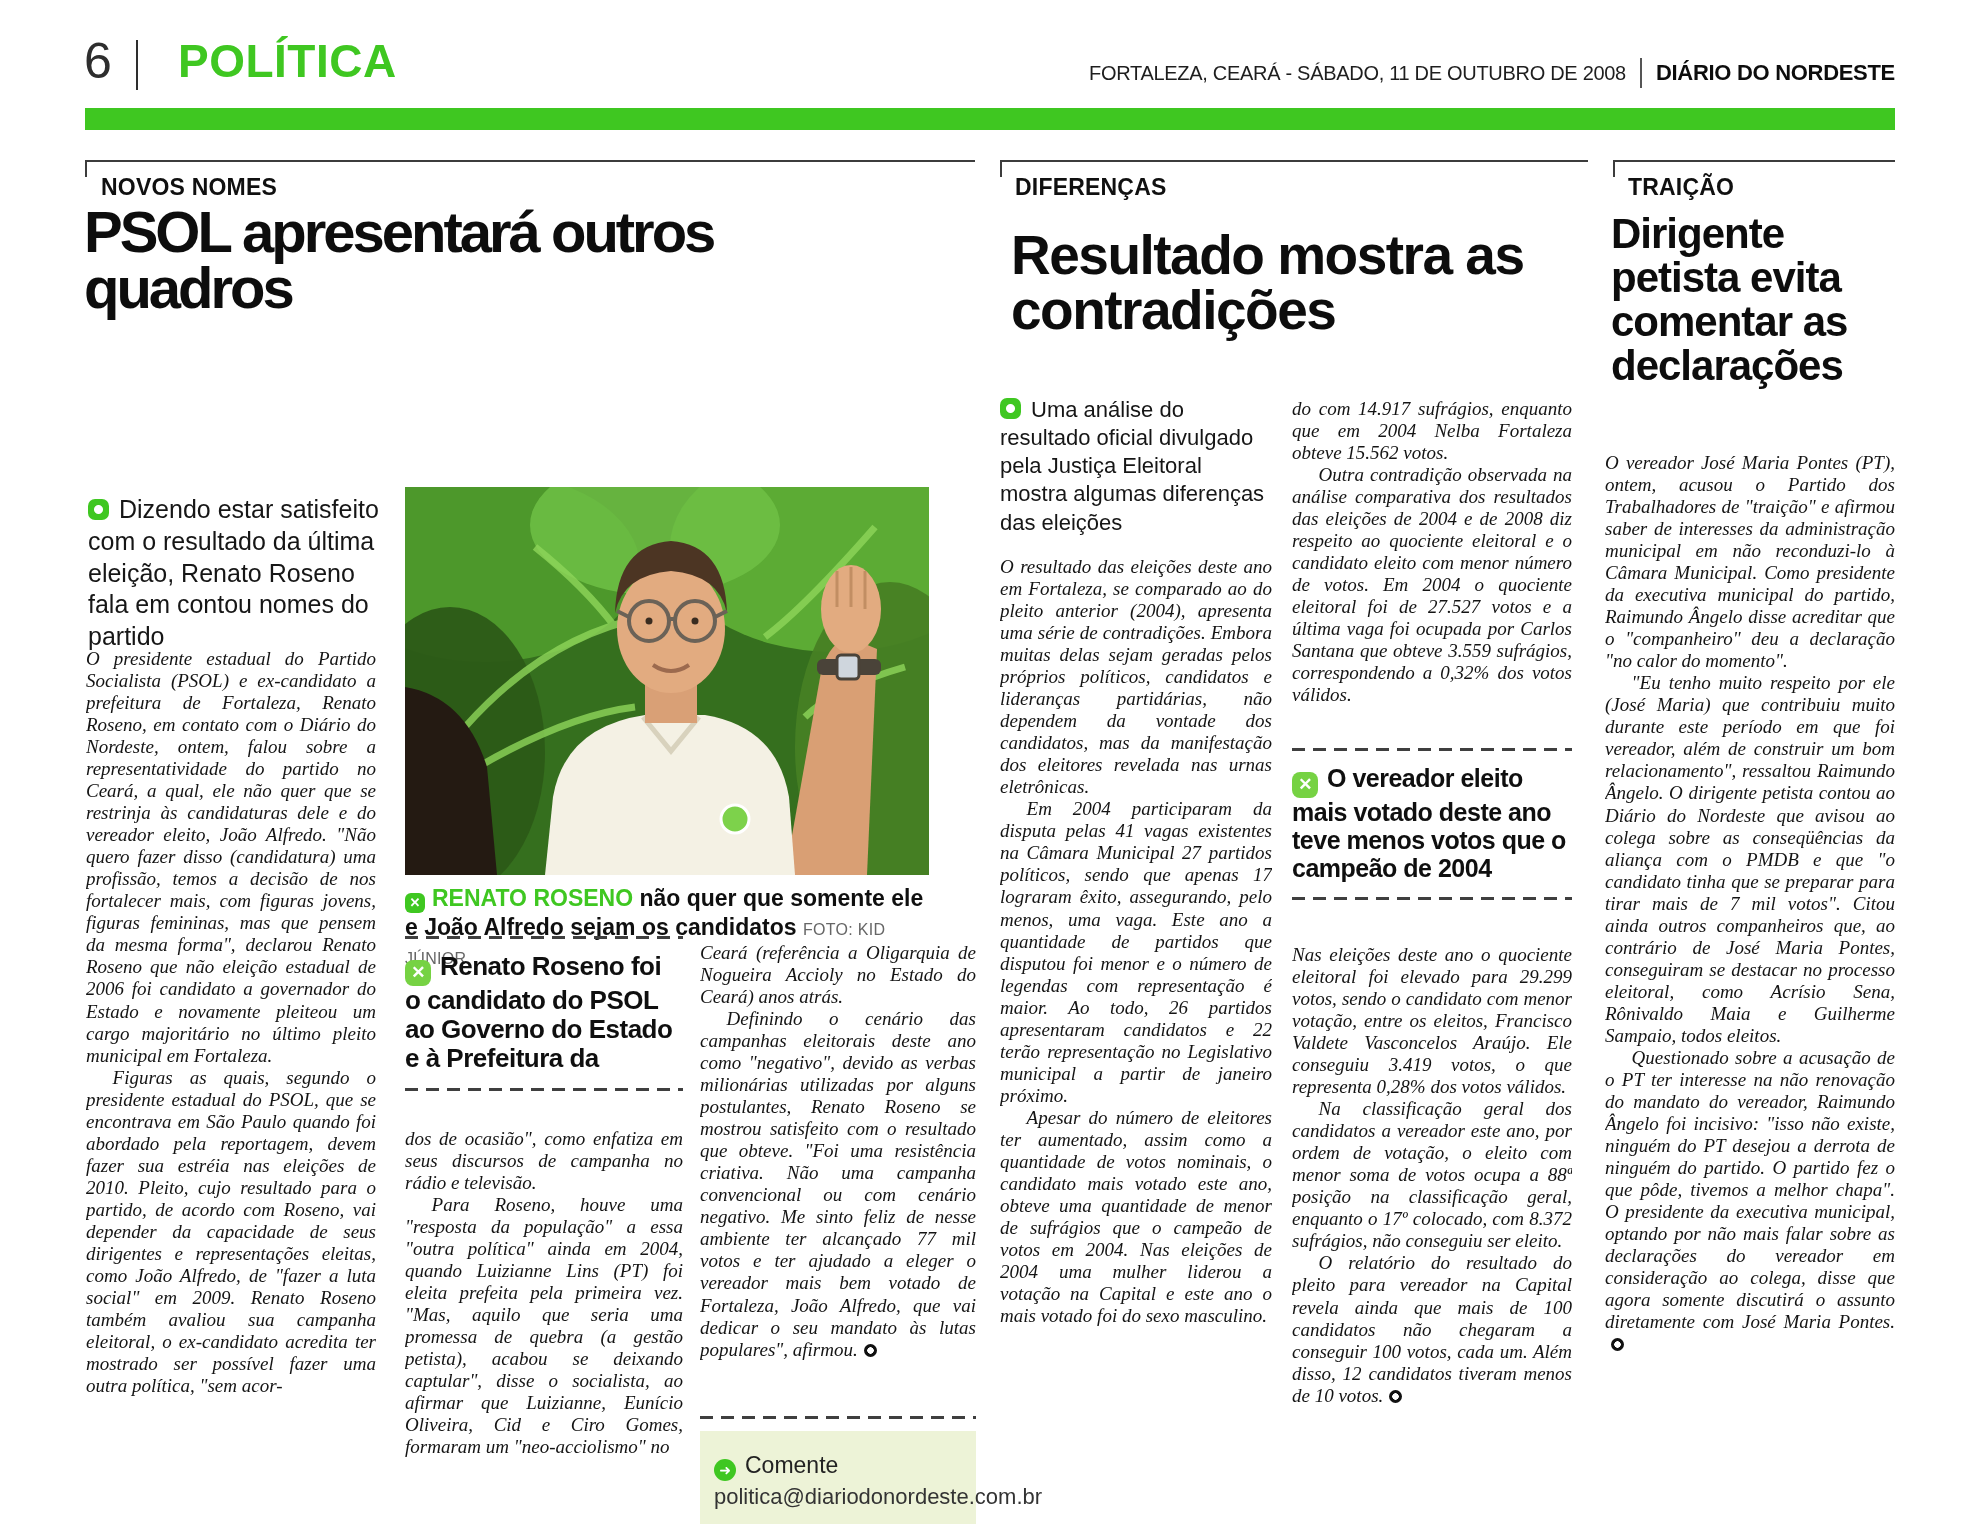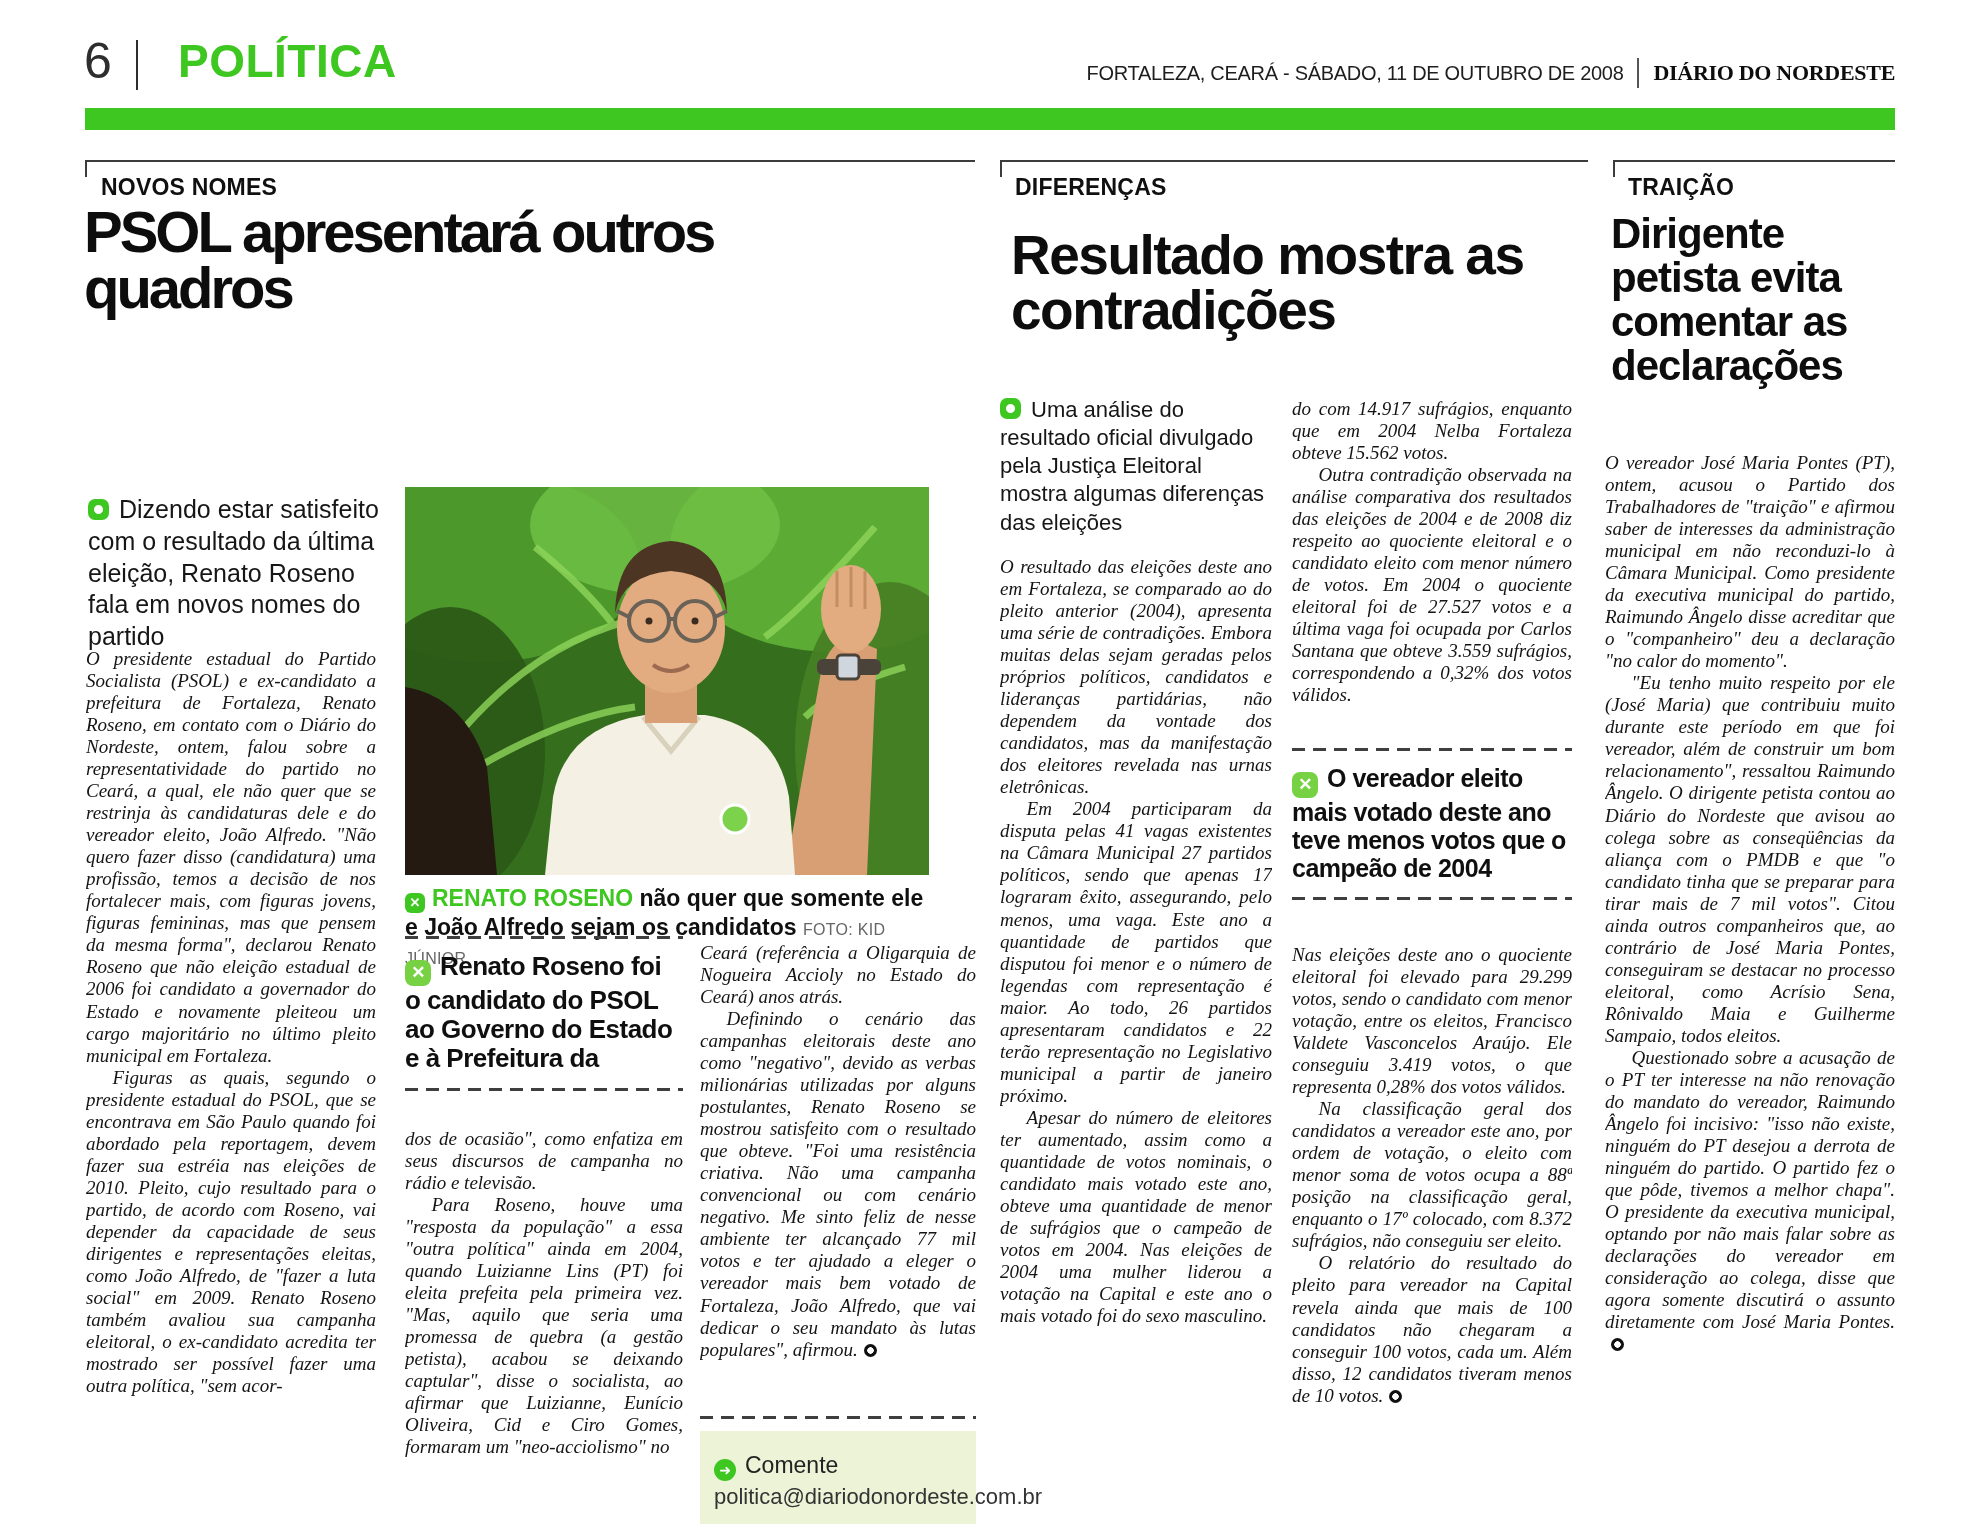--- a/index.html
+++ b/index.html
@@ -5,21 +5,21 @@
   html,body{margin:0;padding:0;background:#ffffff;}
   #page{position:relative;width:1980px;height:1531px;background:#ffffff;overflow:hidden;
         font-family:"Liberation Sans",sans-serif;color:#111;}
   
   .pagenum{position:absolute;left:84px;top:32px;font-size:50px;color:#2e2e2e;}
   .hdr-div1{position:absolute;left:136px;top:40px;width:2px;height:50px;background:#2e2e2e;}
   .section-title{position:absolute;left:152px;top:34px;font-size:46px;font-weight:800;color:#3fc721;letter-spacing:.5px;margin-left:26px;}
   .hdr-right{position:absolute;right:85px;top:58px;display:flex;align-items:center;gap:14px;}
   .dateline{font-size:20px;color:#1e1e1e;letter-spacing:-.3px;}
   .hdr-div2{width:2px;height:30px;background:#555;display:inline-block;}
-  .masthead{font-size:22px;font-weight:800;color:#0d0d0d;letter-spacing:-.3px;font-family:Liberation Serif, serif;}
+  .masthead{font-size:22px;font-weight:800;color:#0d0d0d;letter-spacing:-.3px;}
   .greenbar{position:absolute;left:85px;top:108px;width:1810px;height:22px;background:#3fc721;}
   
   .rule{position:absolute;border-top:2px solid #3c3c3c;}
   .rule::before{content:"";position:absolute;left:0;top:-2px;width:2px;height:17px;background:#3c3c3c;}
   .rule-left{left:85px;top:160px;width:890px;}
   .rule-mid{left:1000px;top:160px;width:588px;}
   .rule-right{left:1613px;top:160px;width:282px;}
   .kicker{position:absolute;font-size:23px;font-weight:800;color:#101010;letter-spacing:.2px;}
   .kicker-left{left:101px;top:174px;}
   .kicker-mid{left:1015px;top:174px;}
@@ -95,21 +95,21 @@
   <div class="greenbar"></div>
 
   <div class="rule rule-left"></div>
   <div class="rule rule-mid"></div>
   <div class="rule rule-right"></div>
 
   <div class="kicker kicker-left">NOVOS NOMES</div>
   <h1 class="headline hl-left" style="margin:0">PSOL apresentará outros quadros</h1>
 
   <div class="lead lead-left">
-    <span class="bullet-donut"></span><span>Dizendo estar satisfeito com o resultado da última eleição, Renato Roseno fala em novos nomes do partido</span>
+    <span class="bullet-donut"></span><span>Dizendo estar satisfeito com o resultado da última eleição, Renato Roseno fala em contou nomes do partido</span>
   </div>
 
   <div class="body b-l1">
     <p>O presidente estadual do Partido Socialista (PSOL) e ex-candidato a prefeitura de Fortaleza, Renato Roseno, em contato com o Diário do Nordeste, ontem, falou sobre a representatividade do partido no Ceará, a qual, ele não quer que se restrinja às candidaturas dele e do vereador eleito, João Alfredo. "Não quero fazer disso (candidatura) uma profissão, temos a decisão de nos fortalecer mais, com figuras jovens, figuras femininas, mas que pensem da mesma forma", declarou Renato Roseno que não eleição estadual de 2006 foi candidato a governador do Estado e novamente pleiteou um cargo majoritário no último pleito municipal em Fortaleza.</p>
     <p class="ind">Figuras as quais, segundo o presidente estadual do PSOL, que se encontrava em São Paulo quando foi abordado pela reportagem, devem fazer sua estréia nas eleições de 2010. Pleito, cujo resultado para o partido, de acordo com Roseno, vai depender da capacidade de seus dirigentes e representações eleitas, como João Alfredo, de "fazer a luta social" em 2009. Renato Roseno também avaliou sua campanha eleitoral, o ex-candidato acredita ter mostrado ser possível fazer uma outra política, "sem acor-</p>
   </div>
 
   <div class="photo">
     <svg viewBox="0 0 524 388" width="524" height="388">
       <rect width="524" height="388" fill="#356f1e"></rect>

